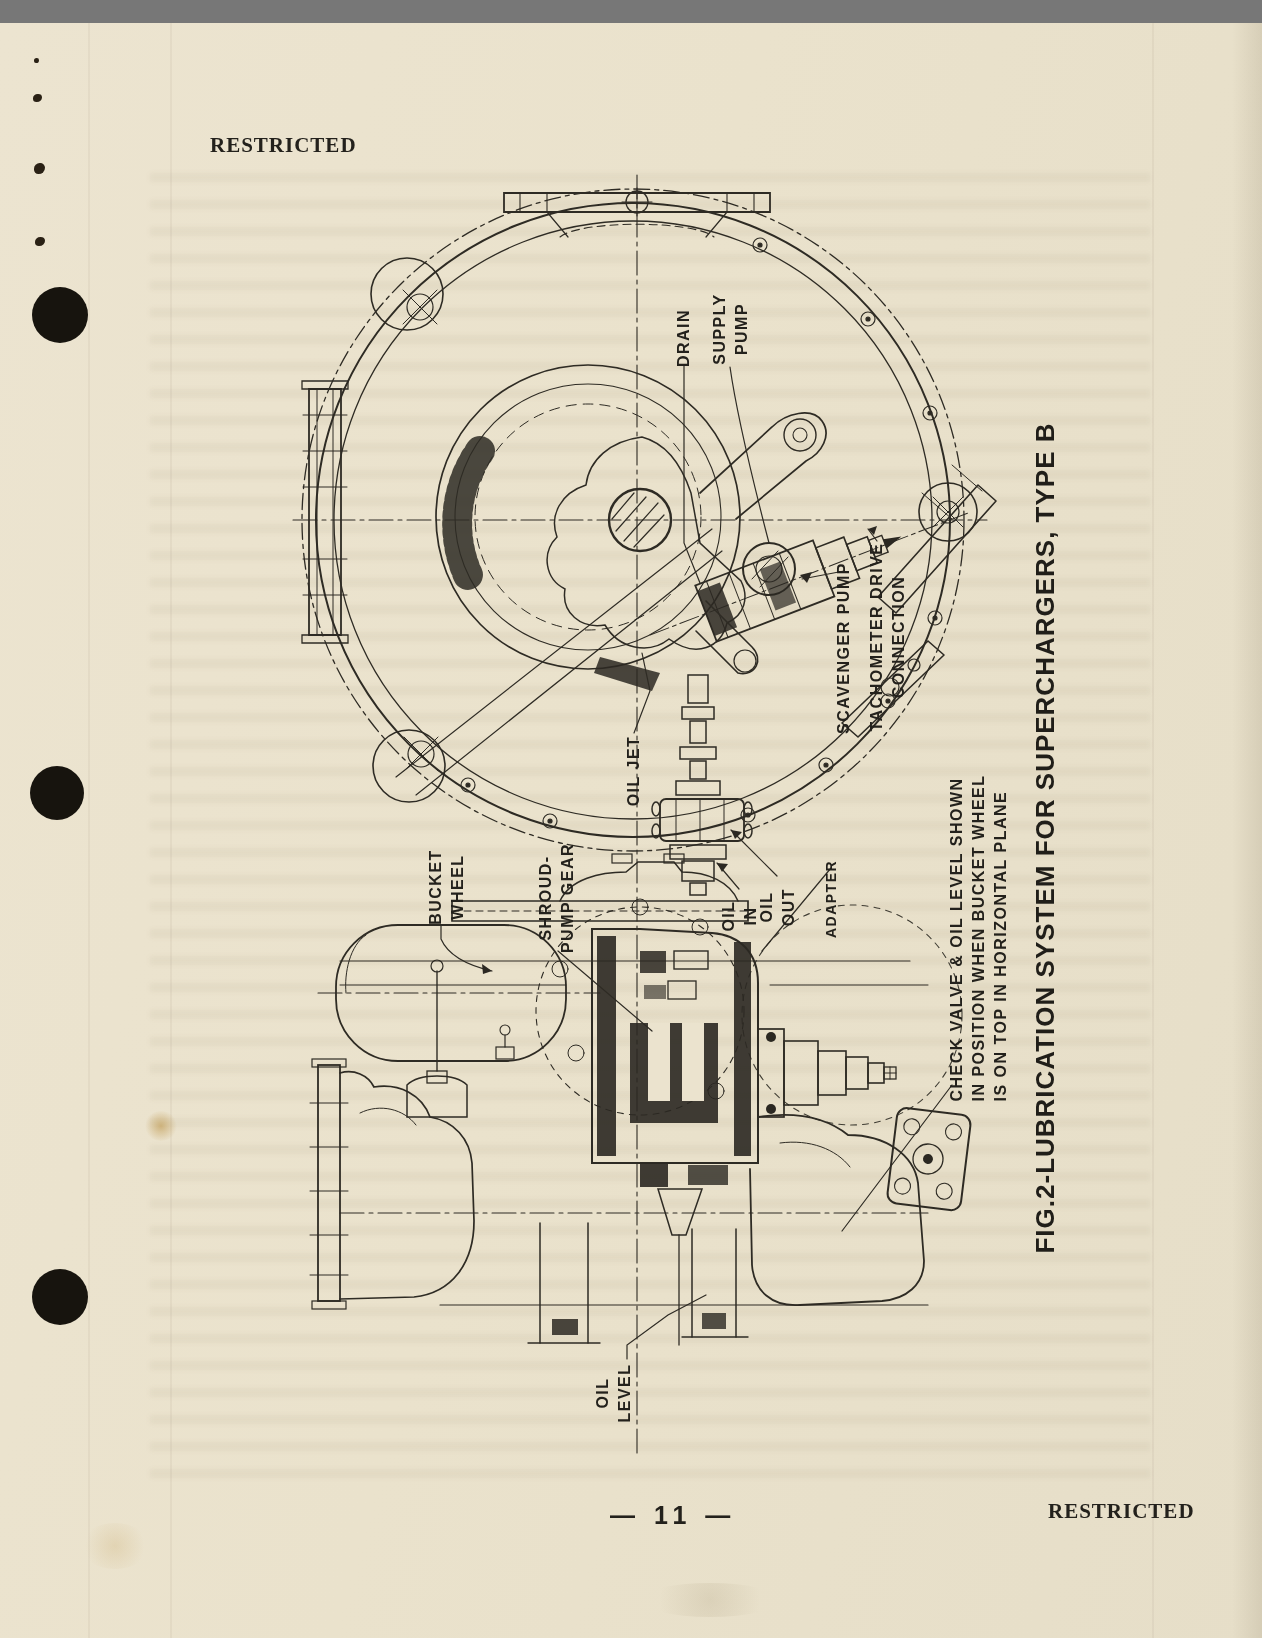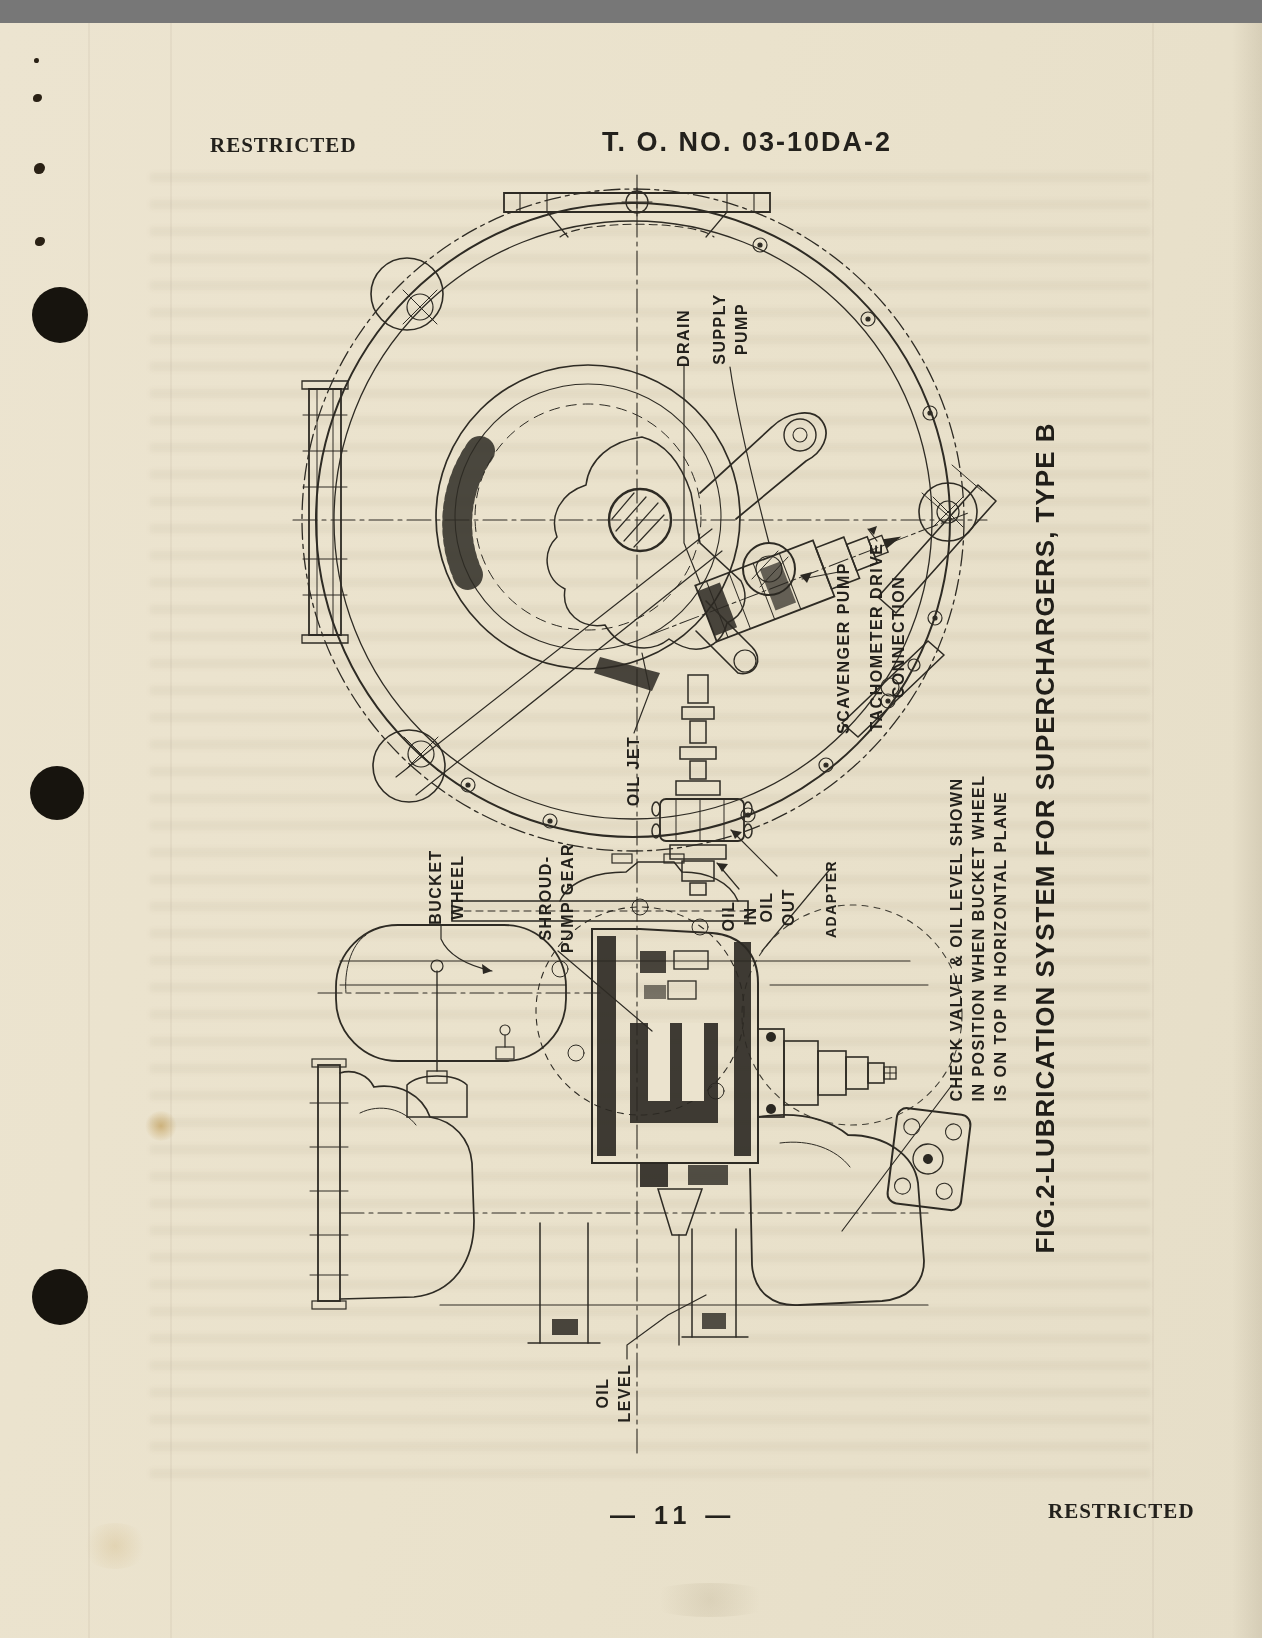--- a/index.html
+++ b/index.html
@@ -48,21 +48,20 @@
   <div class="hole" style="left:32px;top:1246px;width:56px;height:56px;"></div>
   <div class="speck" style="left:34px;top:35px;width:5px;height:5px;"></div>
   <div class="speck" style="left:33px;top:71px;width:9px;height:8px;"></div>
   <div class="speck" style="left:34px;top:140px;width:11px;height:11px;"></div>
   <div class="speck" style="left:35px;top:214px;width:10px;height:9px;"></div>
   <div class="stain" style="left:144px;top:1088px;width:34px;height:30px;background:radial-gradient(circle,rgba(185,143,62,0.55),rgba(185,143,62,0) 70%);"></div>
   <div class="stain" style="left:80px;top:1500px;width:70px;height:46px;background:radial-gradient(circle,rgba(185,143,62,0.18),rgba(185,143,62,0) 70%);"></div>
   <div class="stain" style="left:640px;top:1560px;width:140px;height:34px;background:radial-gradient(circle,rgba(120,100,60,0.12),rgba(120,100,60,0) 70%);"></div>
 
   <div class="htext hdr-left" style="left:210px;top:110px;">RESTRICTED</div>
-  <div class="htext hdr-doc" style="left:602px;top:104px;">T. O. NO. 03-10DA-2</div>
 
   <svg class="diagram" width="1262" height="1638" viewBox="0 0 1262 1638">
 
     <g stroke="#2e2b24" fill="none" stroke-width="1.6" stroke-linecap="round">
 
       <g>
         <path d="M637 152 V1430" stroke-width="1.1" stroke-dasharray="24 5 4 5"></path>
         <path d="M293 497 H987" stroke-width="1.1" stroke-dasharray="24 5 4 5"></path>
         <circle cx="633" cy="497" r="331" stroke-width="1.3" stroke-dasharray="16 5 4 5"></circle>
         <circle cx="633" cy="497" r="317" stroke-width="2"></circle>

